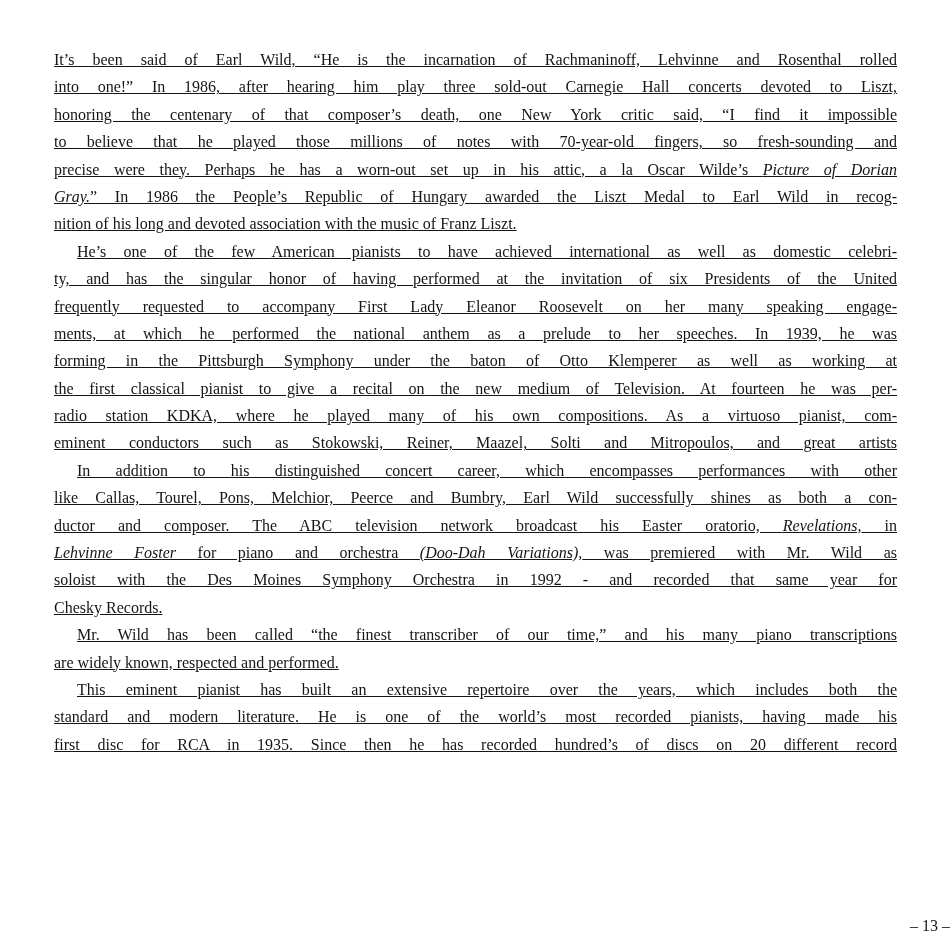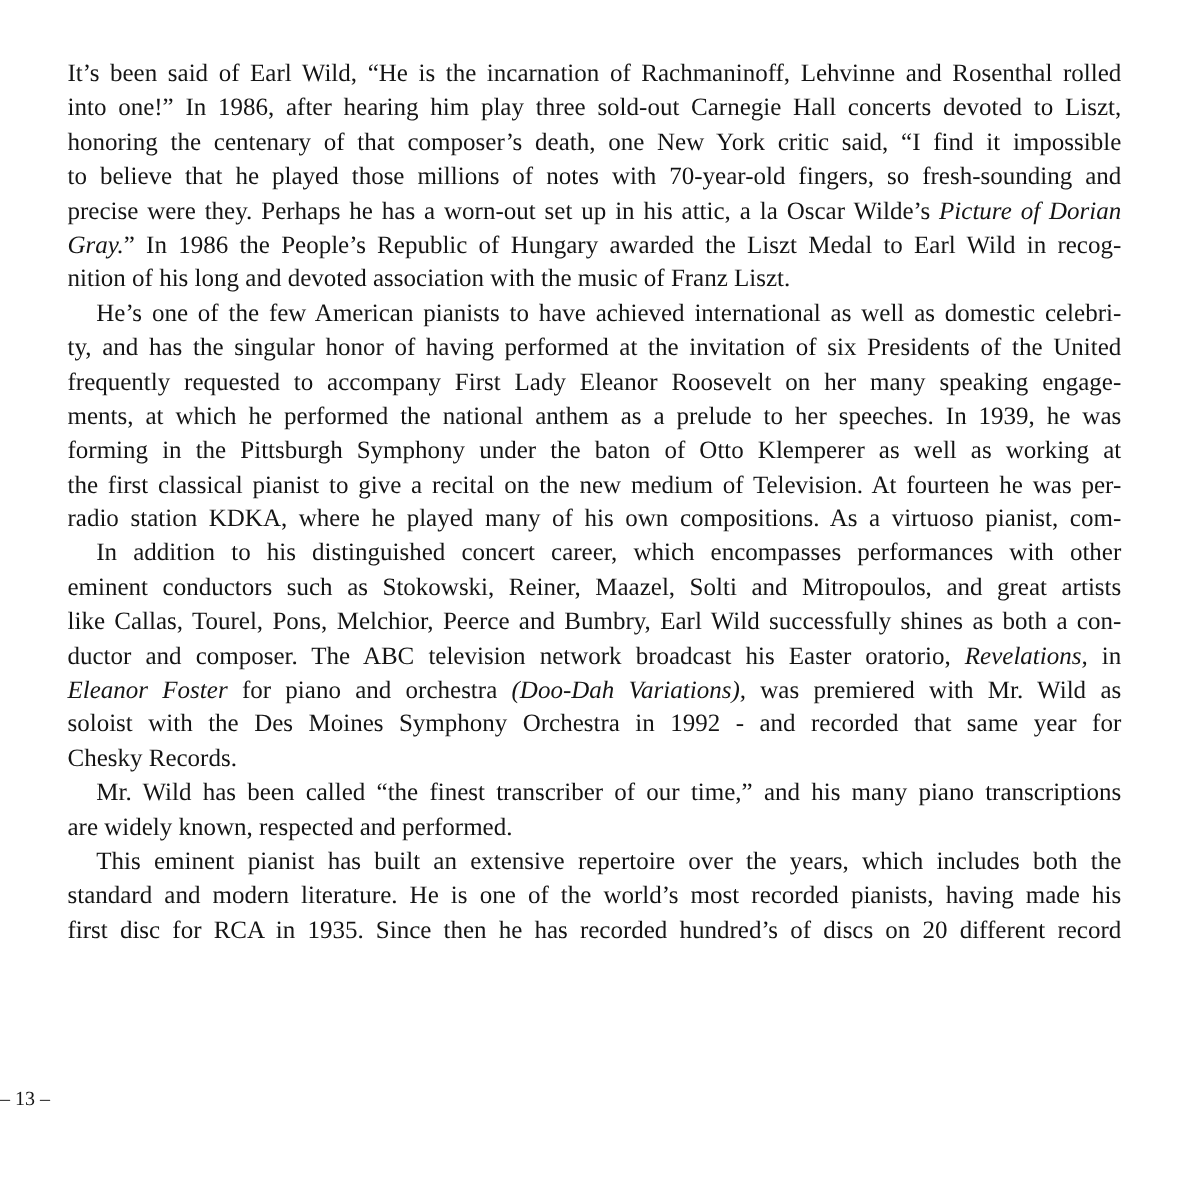--- a/index.html
+++ b/index.html
@@ -1,33 +1,33 @@
 <!DOCTYPE html>
 <html><head>
 <meta charset="utf-8">
 <style>
   html, body { margin: 0; padding: 0; background: #ffffff; }
   body { width: 950px; height: 942px; position: relative; overflow: hidden; }
   .page {
     position: absolute; left: 54px; top: 46px; width: 843px;
     font-family: "Liberation Serif", "DejaVu Serif", serif;
-    font-size: 20px; color: #151515;
+    font-size: 16px; color: #151515; text-decoration: underline;
   }
   .line {
     display: block; height: 27.4px; line-height: 27.4px;
     text-align: justify; text-align-last: justify; white-space: nowrap;
   }
   .line.indent { padding-left: 23px; }
   .line.last { text-align-last: left; }
   .line span { white-space: normal; }
   .line .jt { display: block; width: 100%; text-align: justify; text-align-last: justify; white-space: normal; }
   .line.last .jt { text-align-last: left; }
   i { font-style: italic; }
   .folio {
-    position: absolute; left: 0; width: 950px; top: 871px; text-align: left;
+    position: absolute; left: 0; width: 950px; top: 917px; text-align: right;
     font-family: "Liberation Serif", "DejaVu Serif", serif; font-size: 16px; color: #151515;
   }
 </style>
 </head>
 <body>
 
 <div class="page" id="page-body">
     <div>
       <div class="line">
         <span class="jt"><span>It’s been said of Earl Wild, “He is the incarnation of Rachmaninoff, Lehvinne and Rosenthal rolled</span></span>
@@ -68,34 +68,34 @@
         <span class="jt"><span>forming in the Pittsburgh Symphony under the baton of Otto Klemperer as well as working at</span></span>
       </div>
       <div class="line">
         <span class="jt"><span>the first classical pianist to give a recital on the new medium of Television.  At fourteen he was per-</span></span>
       </div>
       <div class="line">
         <span class="jt"><span>radio station KDKA, where he played many of his own compositions.  As a virtuoso pianist, com-</span></span>
       </div>
     </div>
     <div>
+      <div class="line">
+        <span class="jt"><span>eminent conductors such as Stokowski, Reiner, Maazel, Solti and Mitropoulos, and great artists</span></span>
+      </div>
       <div class="line indent">
         <span class="jt"><span>In addition to his distinguished concert career, which encompasses performances with other</span></span>
-      </div>
-      <div class="line">
-        <span class="jt"><span>eminent conductors such as Stokowski, Reiner, Maazel, Solti and Mitropoulos, and great artists</span></span>
       </div>
       <div class="line">
         <span class="jt"><span>like Callas, Tourel, Pons, Melchior, Peerce and Bumbry, Earl Wild successfully shines as both a con-</span></span>
       </div>
       <div class="line">
         <span class="jt"><span>ductor and composer.  The ABC television network broadcast his Easter oratorio, </span><i>Revelations,</i><span> in</span></span>
       </div>
       <div class="line">
-        <span class="jt"><i>Eleanor Foster</i><span> for piano and orchestra </span><i>(Doo-Dah Variations),</i><span> was premiered with Mr. Wild as</span></span>
+        <span class="jt"><i>Lehvinne Foster</i><span> for piano and orchestra </span><i>(Doo-Dah Variations),</i><span> was premiered with Mr. Wild as</span></span>
       </div>
       <div class="line">
         <span class="jt"><span>soloist with the Des Moines Symphony Orchestra in 1992 - and recorded that same year for</span></span>
       </div>
       <div class="line last">
         <span class="jt"><span>Chesky Records.</span></span>
       </div>
     </div>
     <div>
       <div class="line indent">

